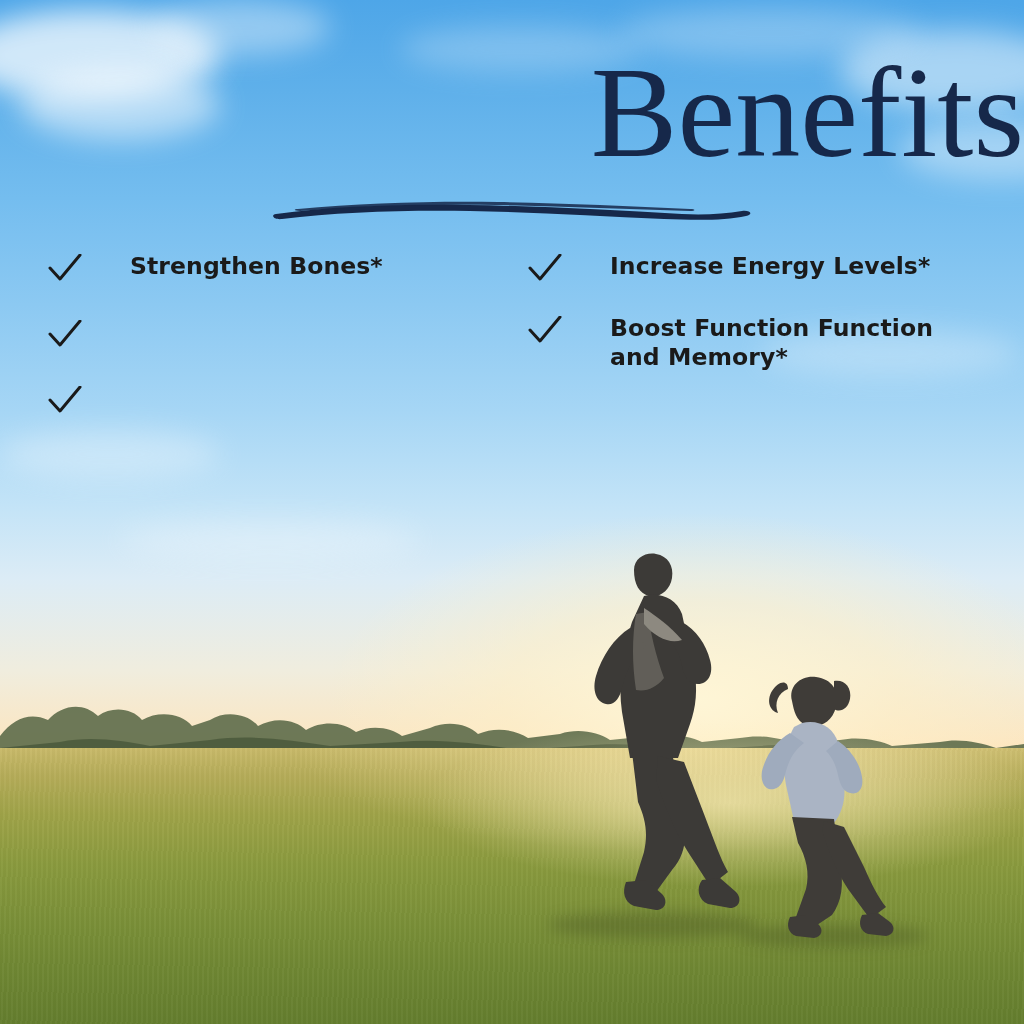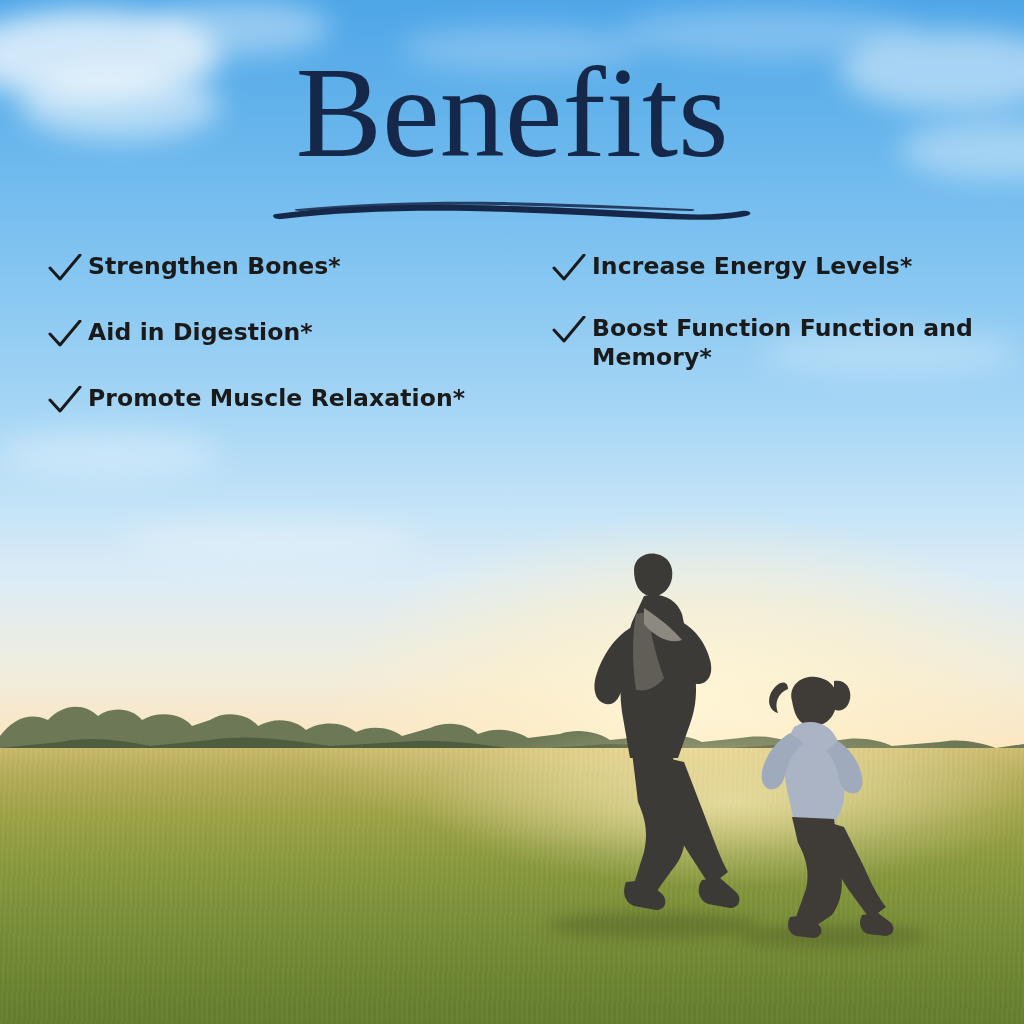--- a/index.html
+++ b/index.html
@@ -117,21 +117,21 @@
   }
   .shadow.s1 { left: 548px; top: 912px; width: 210px; height: 26px; }
   .shadow.s2 { left: 738px; top: 925px; width: 190px; height: 22px; }
 
   
   .title {
     position: absolute;
     left: 0;
     top: 44px;
     width: 1024px;
-    text-align: center;
+    text-align: right;
     font-family: "Liberation Serif", serif;
     font-size: 130px;
     line-height: 1.05;
     color: #16284a;
     letter-spacing: 0px;
   }
 
   .underline {
     position: absolute;
     left: 272px;
@@ -146,26 +146,27 @@
     left: 40px;
     top: 252px;
     width: 944px;
     height: 260px;
   }
   .col {
     position: absolute;
     top: 0;
   }
   .col-left  { left: 8px;   width: 470px; }
-  .col-right { left: 512px; width: 440px; }
+  .col-right { left: 488px; width: 440px; }
 
   .bitem {
     display: flex;
     align-items: flex-start;
     margin-bottom: 34px;
+    gap: 42px;
   }
   .check {
     flex: 0 0 auto;
     width: 34px;
     height: 30px;
     margin-right: 6px;
     margin-top: 2px;
   }
   .check svg { display: block; }
   .btext {
@@ -268,31 +269,29 @@
         </span>
         <span class="btext">Strengthen Bones*</span>
       </div>
 
       <div class="bitem">
         <span class="check">
           <svg width="34" height="30" viewBox="0 0 34 30" xmlns="http://www.w3.org/2000/svg">
             <path d="M2,14 L12,25 L32,1" fill="none" stroke="#1a1a1a" stroke-width="3" stroke-linecap="round" stroke-linejoin="round"></path>
           </svg>
         </span>
-        <span class="btext">Aid in Digestion*</span>
-      </div>
-
-
-      <div class="bitem">
-        <span class="check">
-          <svg width="34" height="30" viewBox="0 0 34 30" xmlns="http://www.w3.org/2000/svg">
-            <path d="M2,14 L12,25 L32,1" fill="none" stroke="#1a1a1a" stroke-width="3" stroke-linecap="round" stroke-linejoin="round"></path>
-          </svg>
-        </span>
-        <span class="btext">Promote Muscle Relaxation*</span>
+      </div>
+
+
+      <div class="bitem">
+        <span class="check">
+          <svg width="34" height="30" viewBox="0 0 34 30" xmlns="http://www.w3.org/2000/svg">
+            <path d="M2,14 L12,25 L32,1" fill="none" stroke="#1a1a1a" stroke-width="3" stroke-linecap="round" stroke-linejoin="round"></path>
+          </svg>
+        </span>
       </div>
 
     </div>
 
     <div class="col col-right">
 
       <div class="bitem">
         <span class="check">
           <svg width="34" height="30" viewBox="0 0 34 30" xmlns="http://www.w3.org/2000/svg">
             <path d="M2,14 L12,25 L32,1" fill="none" stroke="#1a1a1a" stroke-width="3" stroke-linecap="round" stroke-linejoin="round"></path>

